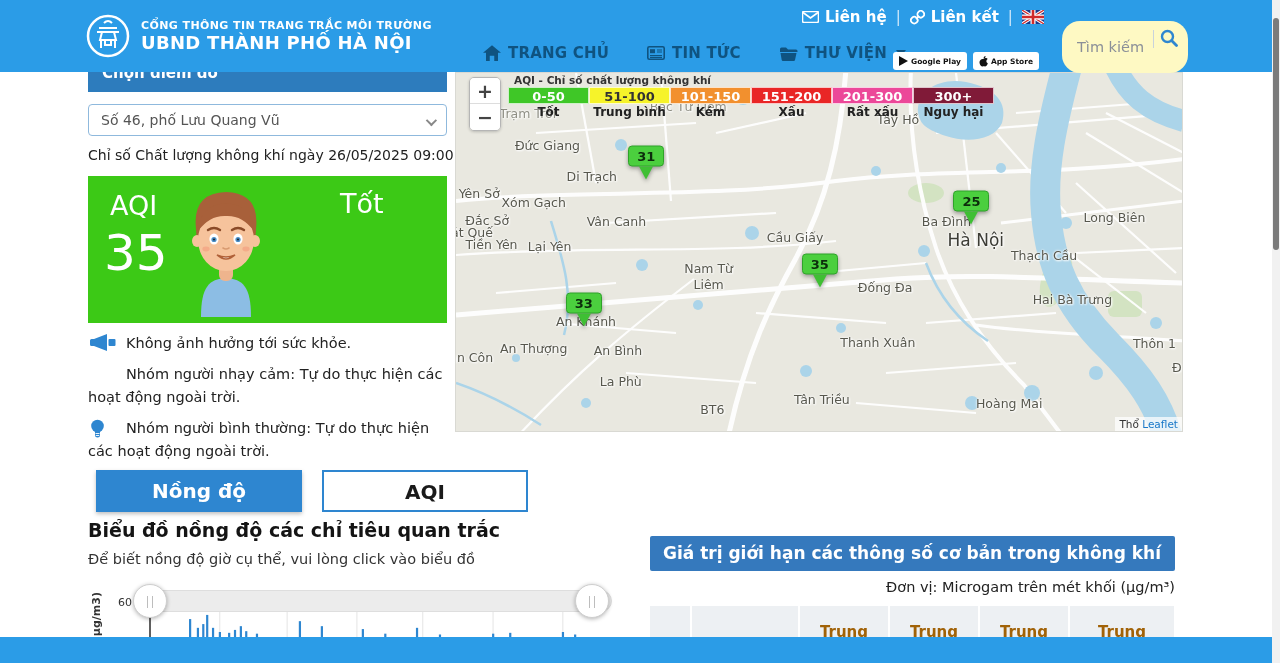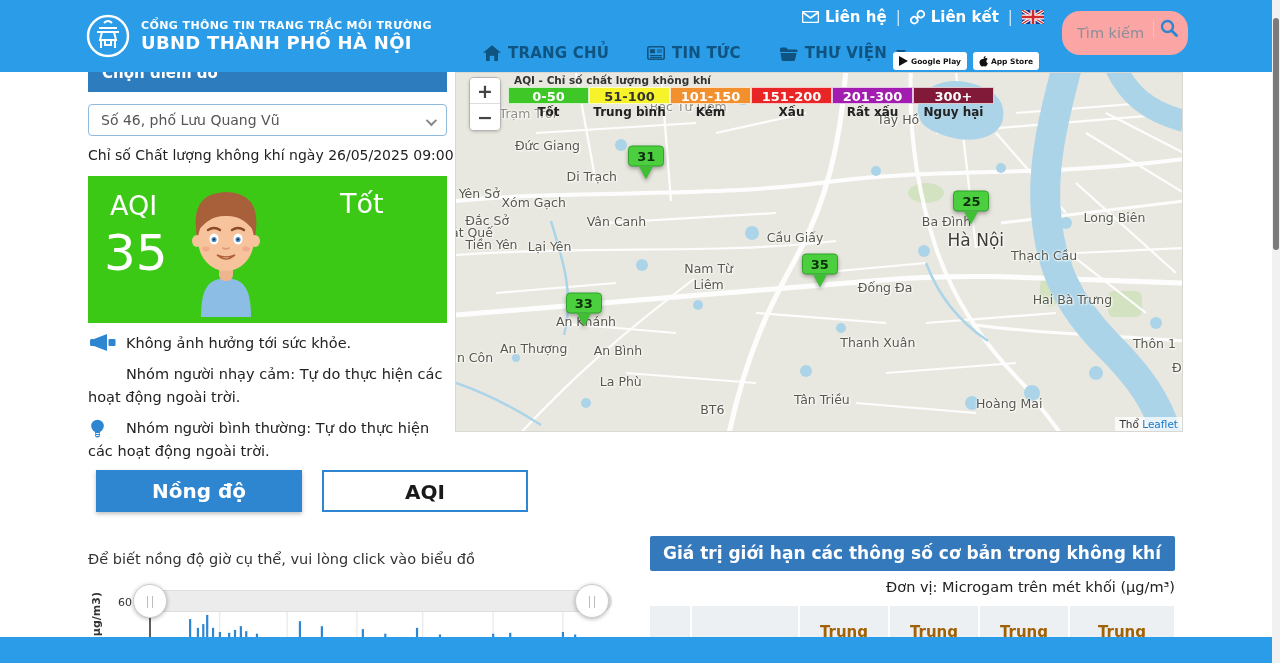--- a/index.html
+++ b/index.html
@@ -18,21 +18,21 @@
   .top-links a { color:#fff; text-decoration:none; display:flex; align-items:center; gap:6px; }
   .sep::before { content:"|"; color:#cfe8fa; font-weight:normal; }
   .main-nav { position:absolute; left:483px; top:44px; display:flex; align-items:center; gap:38px; }
   .main-nav a { color:#0f5380; font-size:15px; font-weight:bold; text-decoration:none;
     display:flex; align-items:center; gap:7px; letter-spacing:.2px; }
   .caret { width:0; height:0; border-left:5px solid transparent; border-right:5px solid transparent;
     border-top:6px solid #0f5380; margin-left:2px; }
   .badges { position:absolute; left:893px; top:52px; display:flex; gap:6px; }
   .badge { height:18px; background:#fff; border-radius:3px; display:flex; align-items:center;
     gap:3px; padding:0 6px; font-size:7.5px; font-weight:bold; color:#111; }
-  .search { position:absolute; left:1062px; top:11px; width:126px; height:44px; background:#fca5a5;
+  .search { position:absolute; left:1062px; top:21px; width:126px; height:52px; background:#fef9c3;
     border-radius:18px; }
   .search input { position:absolute; left:0; top:0; width:100%; height:100%; border:none; outline:none;
     border-radius:18px; padding:0 44px 0 15px; font-size:14.5px; color:#555; background:transparent;
     font-family:inherit; }
   .search input::placeholder { color:#8a8f98; }
   .search .divider { position:absolute; right:34px; top:9px; width:1px; height:18px; background:#c9d2dc; }
   .search button { position:absolute; right:6px; top:5px; width:26px; height:26px; border:none;
     background:transparent; cursor:pointer; }
 
   
@@ -288,20 +288,21 @@
       </span>
       <span>Nhóm người bình thường: Tự do thực hiện các hoạt động ngoài trời.</span>
     </p>
   </div>
 
   <div class="tabs">
     <button class="tab active">Nồng độ</button>
     <button class="tab inactive">AQI</button>
   </div>
 
+  <h2 class="chart-title">Biểu đồ nồng độ các chỉ tiêu quan trắc</h2>
   <div class="chart-hint">Để biết nồng độ giờ cụ thể, vui lòng click vào biểu đồ</div>
 
   <div class="ylabel">(µg/m3)</div>
   <div class="ytick">60</div>
   <div class="slider-track"></div>
   <div class="plot">
     <svg id="spikes" width="488" height="25">
         <line x1="69.784" x2="69.784" y1="0" y2="25" stroke="#e4e4e4" stroke-width="1"></line>
         <line x1="137.12800000000001" x2="137.12800000000001" y1="0" y2="25" stroke="#e4e4e4" stroke-width="1"></line>
         <line x1="206.912" x2="206.912" y1="0" y2="25" stroke="#e4e4e4" stroke-width="1"></line>
@@ -474,21 +475,21 @@
           </div>
           <div class="leg-col">
             <div class="leg-box" style="background: rgb(242, 144, 46); color: rgb(255, 255, 255);">101-150</div>
             <div class="leg-label">Kém</div>
           </div>
           <div class="leg-col">
             <div class="leg-box" style="background: rgb(233, 38, 38); color: rgb(255, 255, 255);">151-200</div>
             <div class="leg-label">Xấu</div>
           </div>
           <div class="leg-col">
-            <div class="leg-box" style="background: #a21caf; color: rgb(255, 255, 255);">201-300</div>
+            <div class="leg-box" style="background: #ec4899; color: rgb(255, 255, 255);">201-300</div>
             <div class="leg-label">Rất xấu</div>
           </div>
           <div class="leg-col">
             <div class="leg-box" style="background: rgb(128, 26, 56); color: rgb(255, 255, 255);">300+</div>
             <div class="leg-label">Nguy hại</div>
           </div>
         </div>
     </div>
 
     <div class="zoomctl">

